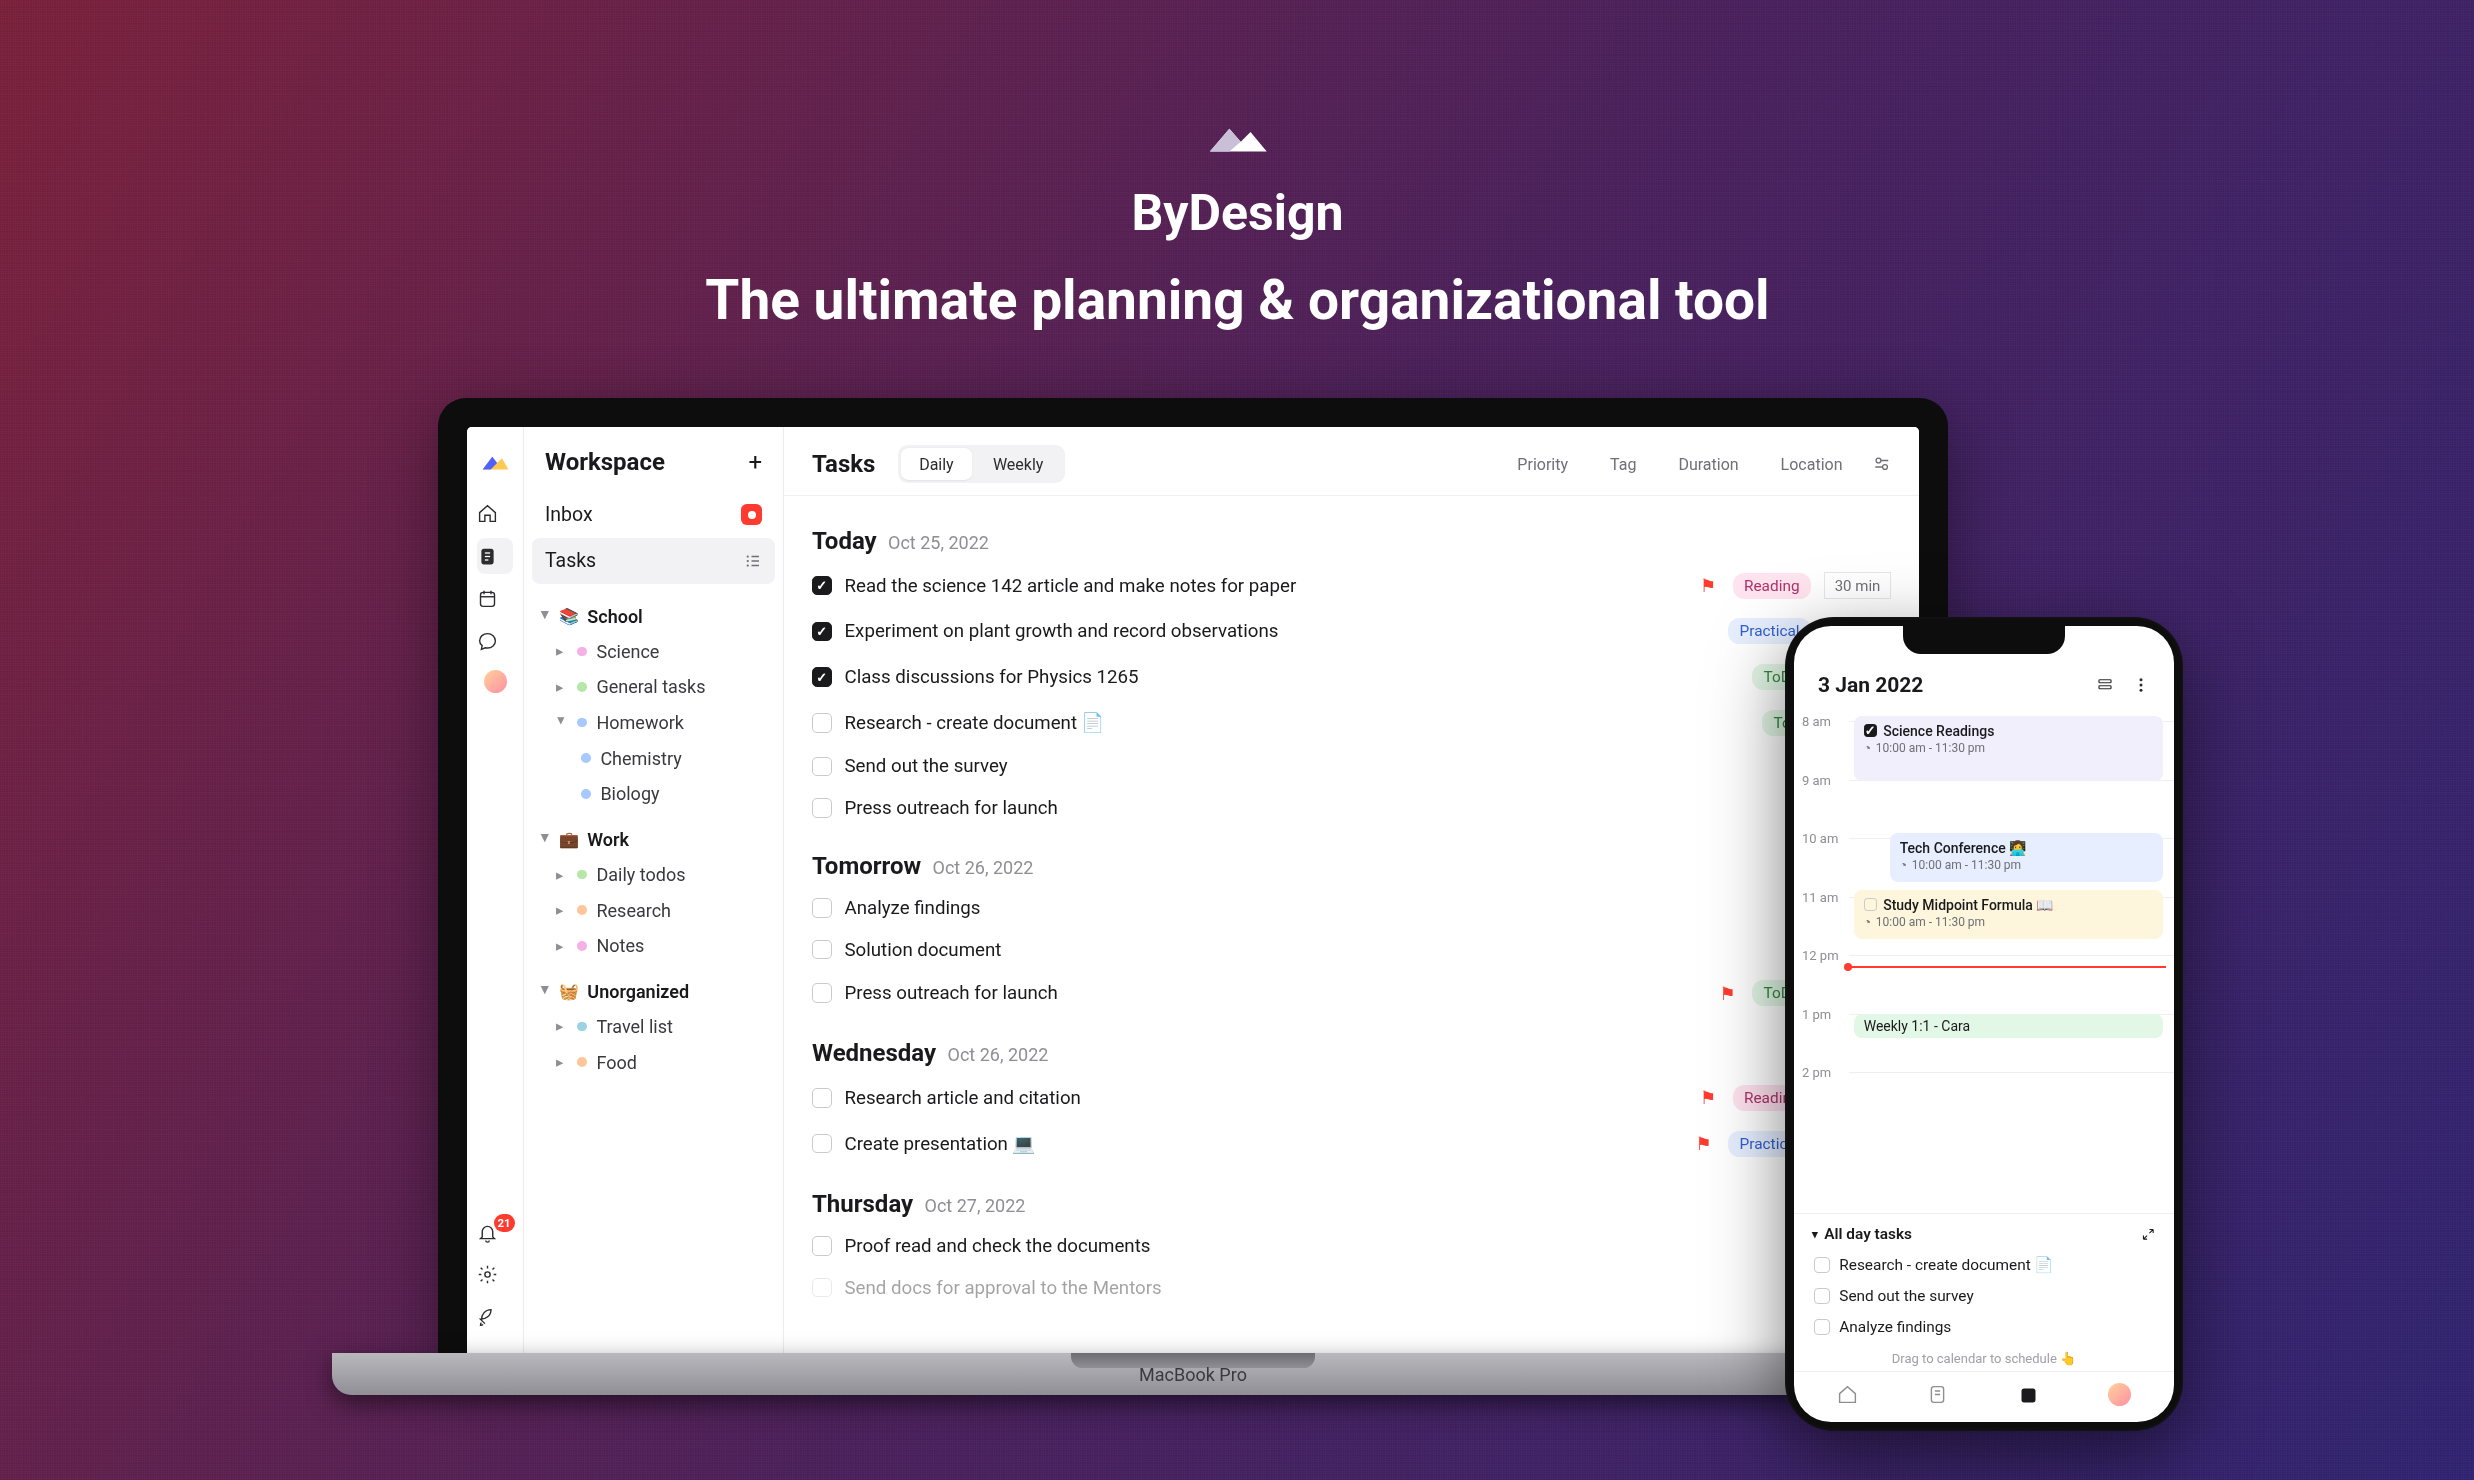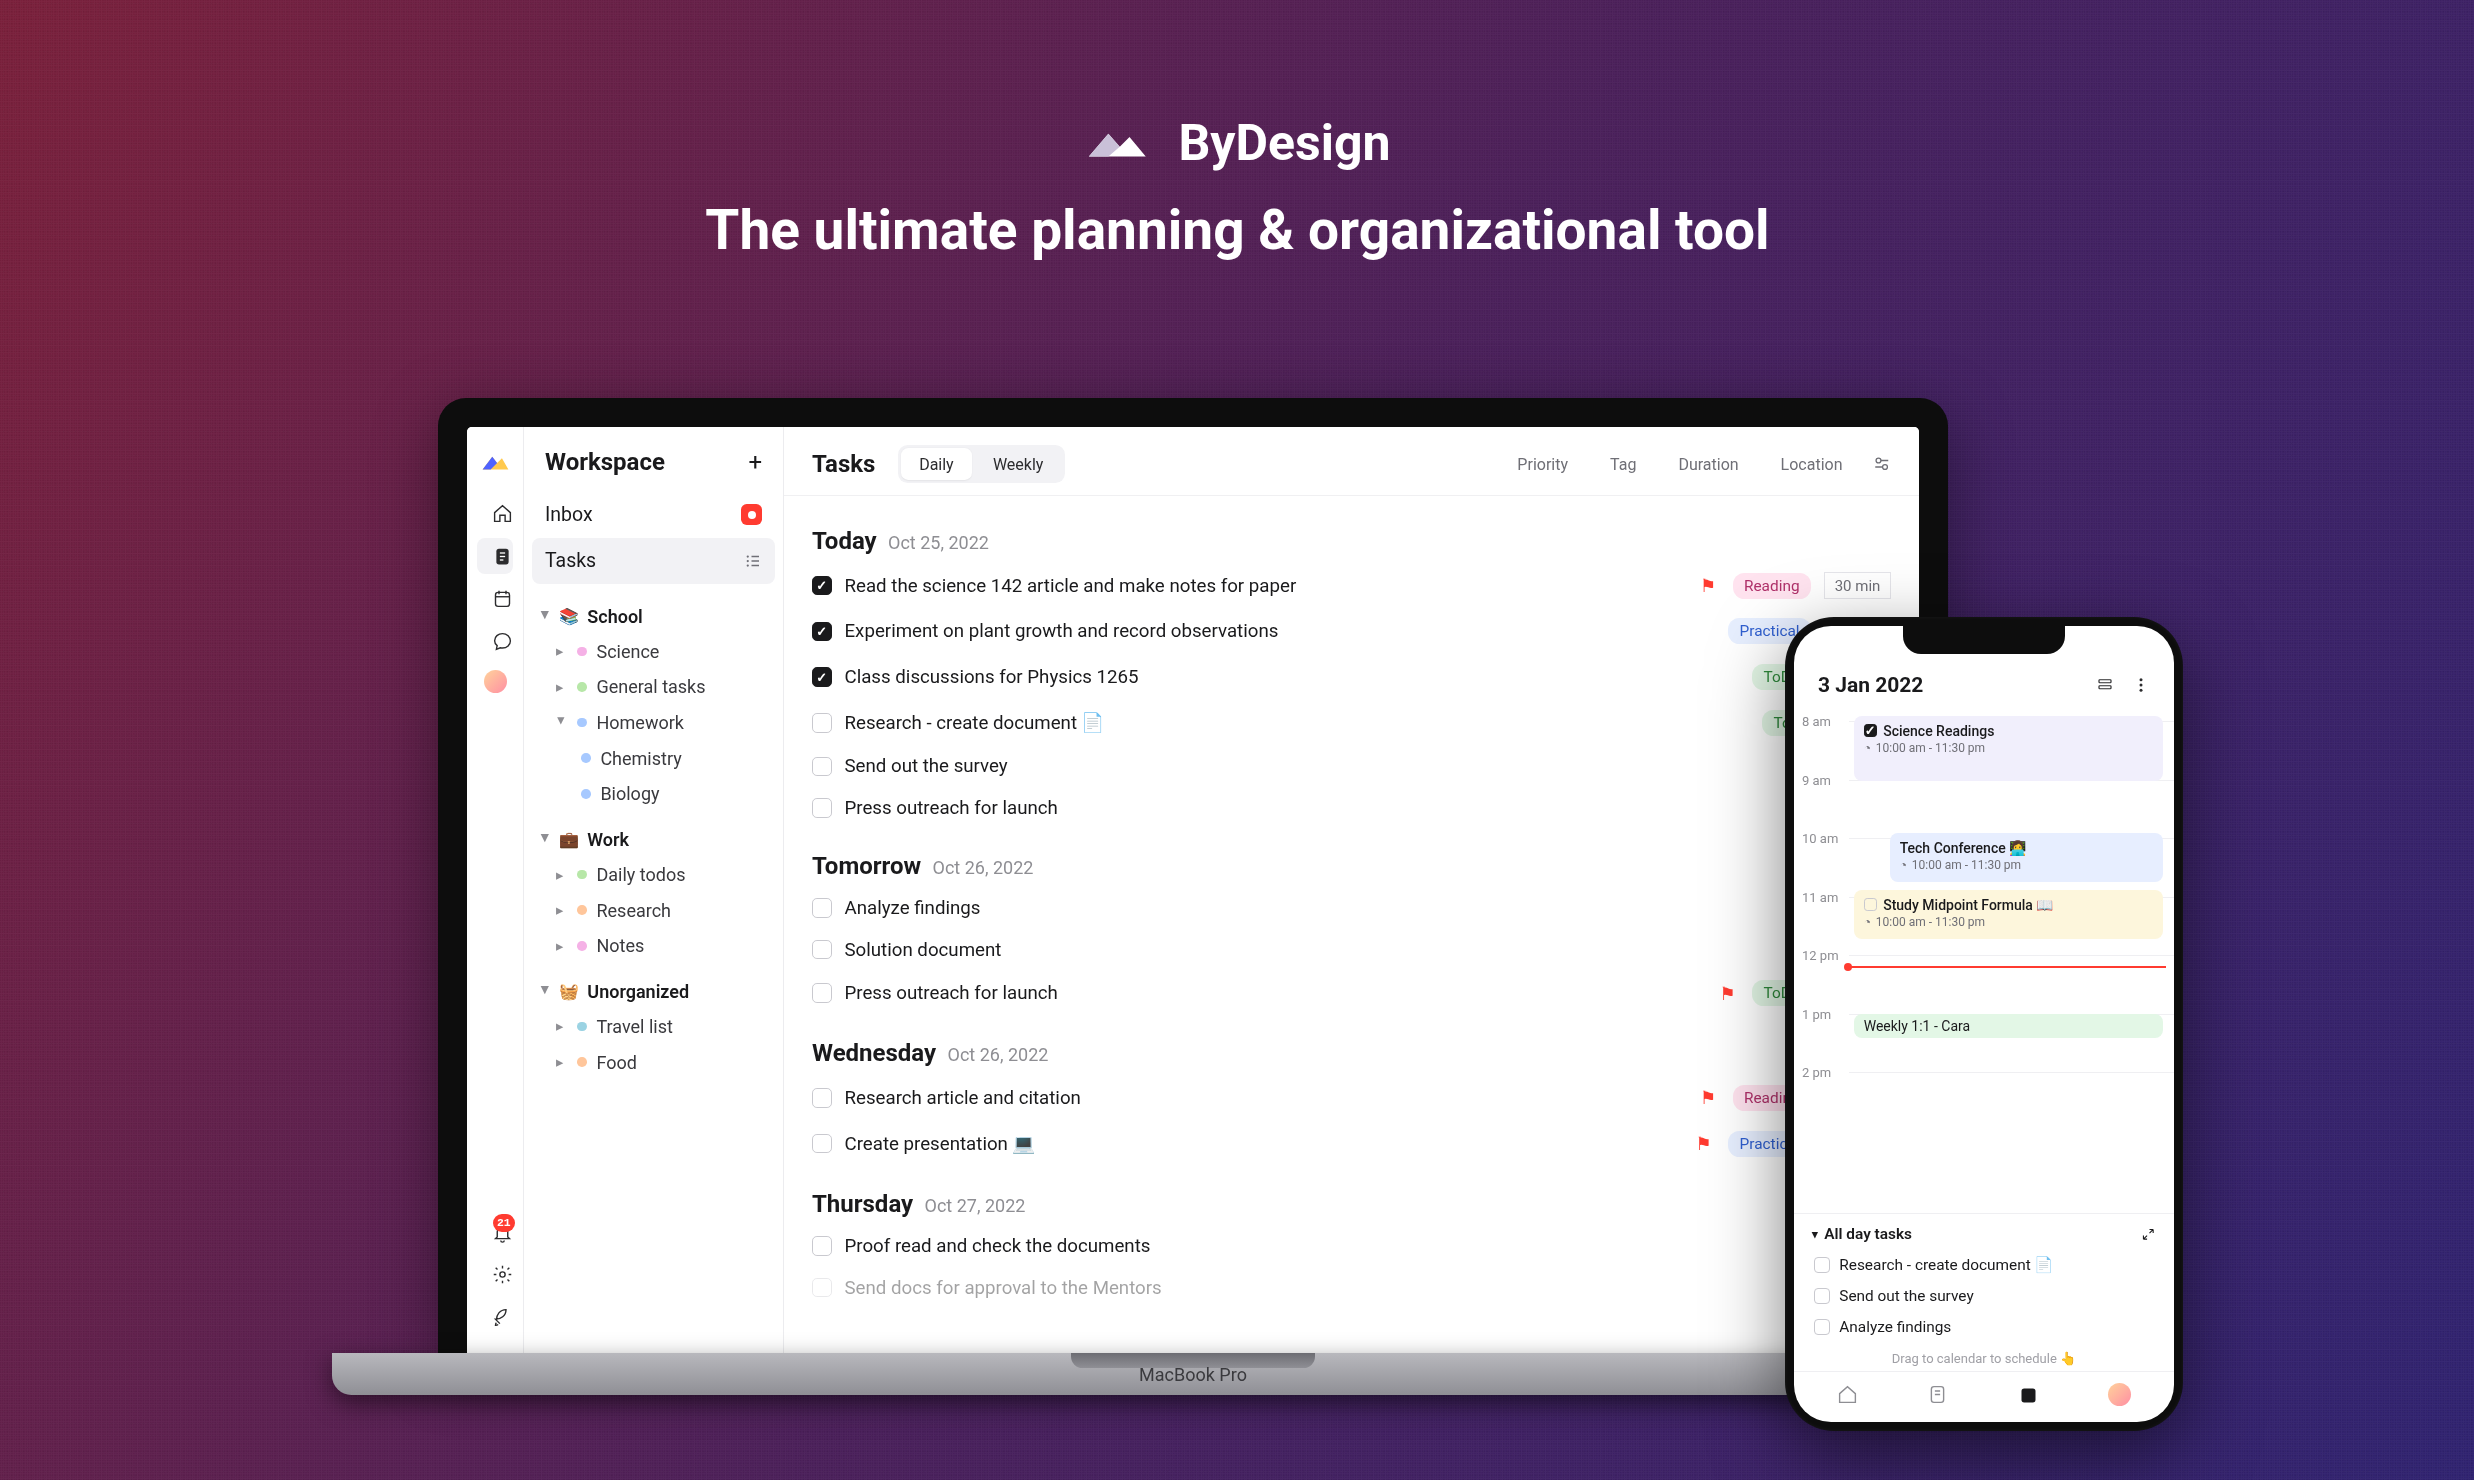--- a/index.html
+++ b/index.html
@@ -19,21 +19,21 @@
       radial-gradient(rgba(255,255,255,0.06) 0.8px, transparent 0.8px),
       radial-gradient(rgba(0,0,0,0.1) 0.8px, transparent 0.8px);
     background-size: 2.4px 2.4px, 4px 4px;
     background-position: 0 0, 1.6px 1.6px;
     opacity: 0.6;
     pointer-events: none;
   }
 
   
   .hero { position: absolute; top: 114px; left: 0; right: 0; text-align: center; color: #fff; z-index: 2; }
-  .brand { display: inline-flex; align-items: center; gap: 29px; font-size: 50px; font-weight: 700; }
+  .brand { display: inline-flex; align-items: center; gap: 21px; font-size: 50px; font-weight: 700; flex-direction: column; }
   .brand-logo { width: 65px; height: 49px; }
   .tagline { margin-top: 26px; font-size: 55px; font-weight: 700; }
 
   
   .laptop {
     position: absolute;
     left: 438px;
     top: 398px;
     width: 1510px;
     z-index: 3;
@@ -86,25 +86,24 @@
     border-right: 0.8px solid #ececef;
     display: flex;
     flex-direction: column;
     align-items: center;
     padding: 23px 0 18px;
     gap: 6.5px;
   }
   .iconrail .spacer { flex: 1; }
   .rail-icon {
     width: 36px; height: 36px;
-    display: flex; align-items: center; justify-content: flex-end;
+    display: flex; align-items: center; justify-content: flex-start;
     border-radius: 8px;
     color: #2c2c2e;
     position: relative;
-    font-family: Liberation Mono, monospace;
   }
   .rail-icon.active { background: #f2f2f5; }
   .rail-logo { width: 29px; height: 23px; margin-bottom: 16px; }
   .rail-avatar { width: 23px; height: 23px; border-radius: 50%; background: linear-gradient(135deg,#ffd29b,#ff8fa3); margin-top: 4.9px; }
   .rail-badge {
     position: absolute; top: 0; right: -1.6px;
     background: #ff3b30; color: #fff; font-size: 11.4px; font-weight: 700;
     min-width: 18px; height: 18px; border-radius: 9px;
     display: flex; align-items: center; justify-content: center; padding: 0 4px;
   }

